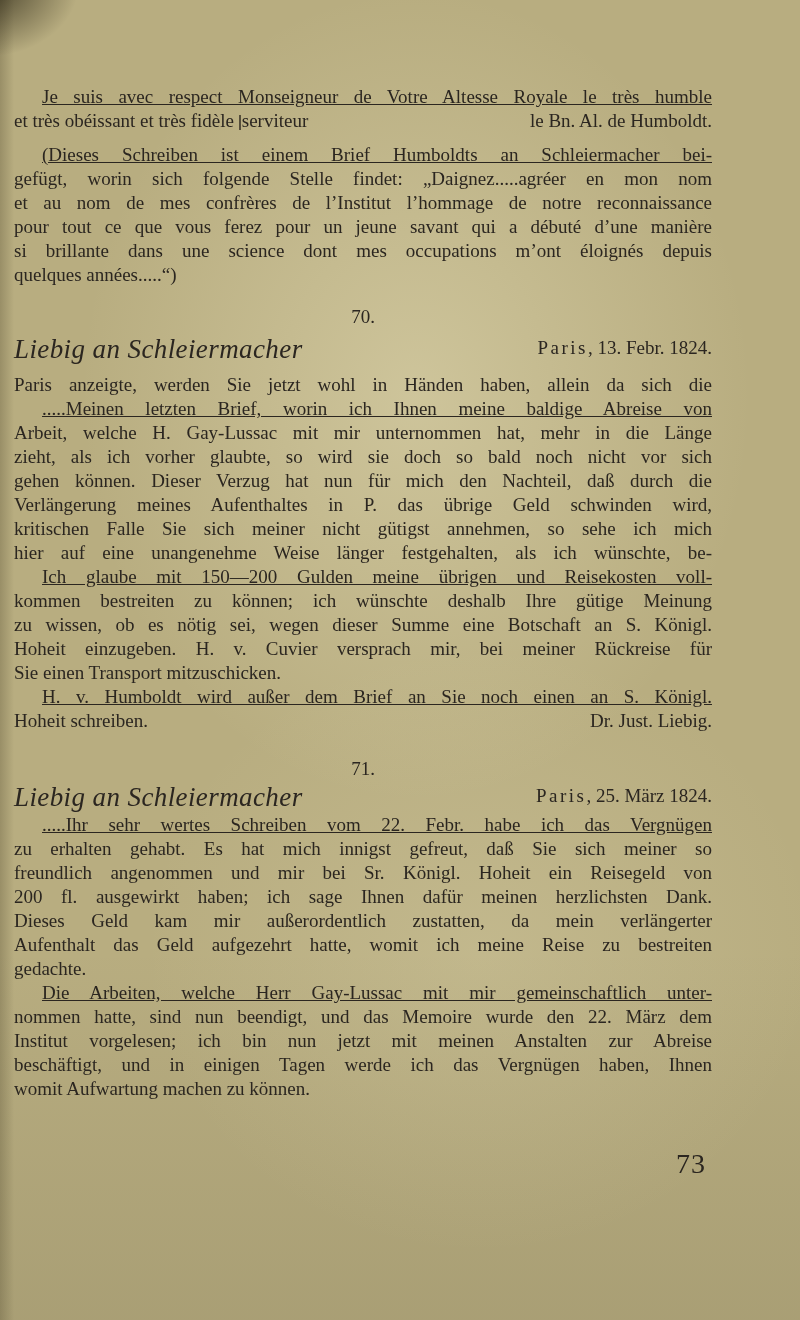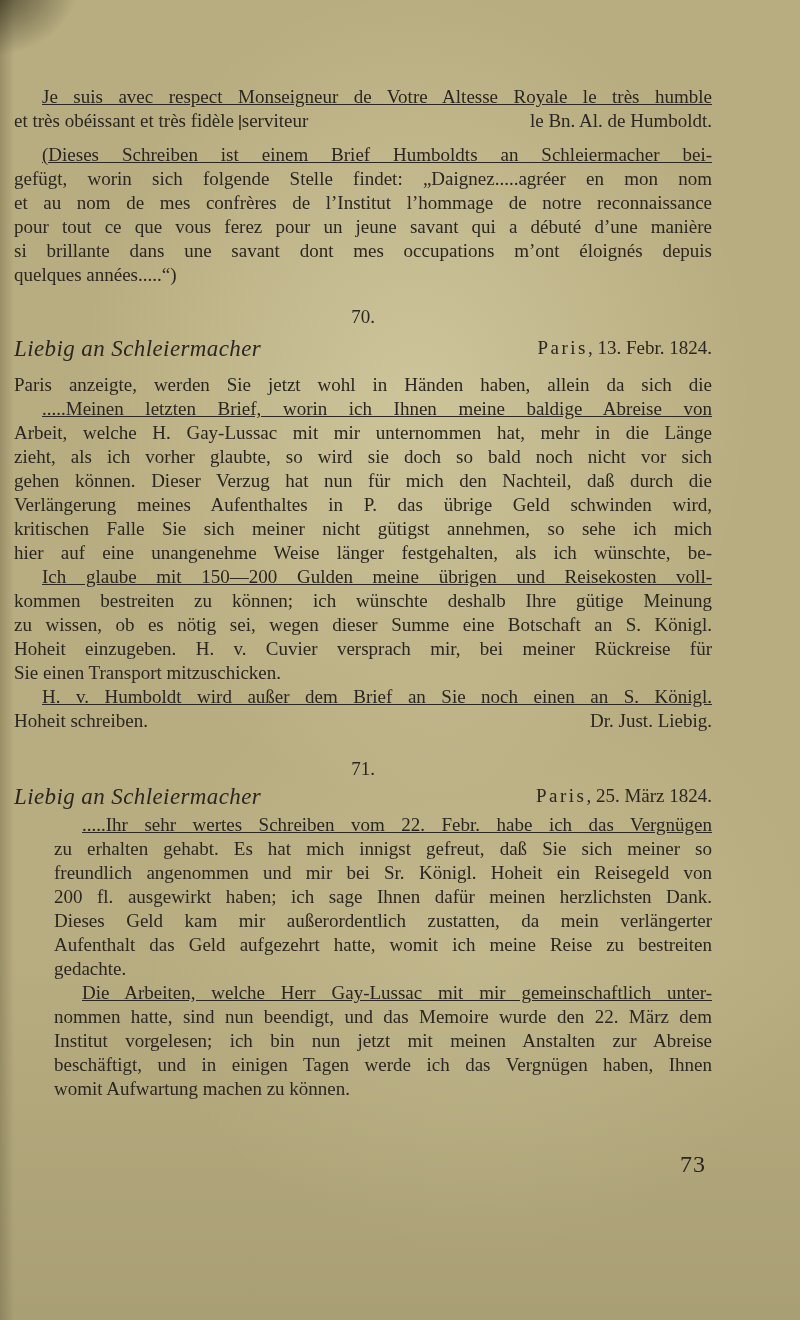--- a/index.html
+++ b/index.html
@@ -28,36 +28,36 @@
   .pline { text-align: justify; text-align-last: justify; white-space: normal; }
   .pline.first { text-indent: 28px; text-decoration: underline; }
   .pline.endline { text-align-last: left; }
   .flexline { display: flex; justify-content: space-between; align-items: baseline; }
   .intro-closing { margin-top: 85px; }
   .intro-note { margin-top: 10px; }
   .letter-header { position: relative; height: 52px; }
   .letter-header.h70 { margin-top: 18px; height: 56px; }
   .letter-header.h71 { margin-top: 24px; }
   .letter-number { position: absolute; top: 0; left: 0; right: 0; text-align: center; }
-  .letter-sender { position: absolute; left: 0; bottom: 0; font-style: italic; font-size: 23px; letter-spacing: 0.4px; }
+  .letter-sender { position: absolute; left: 0; bottom: 0; font-style: italic; font-size: 27px; letter-spacing: 0.4px; }
   .letter-date { position: absolute; right: 0; bottom: 1px; }
   .letter-date .city { letter-spacing: 2.5px; }
   .letter-body.b70 { margin-top: 12px; }
-  .letter-body.b71 { margin-top: 4px; margin-left: 40px; }
+  .letter-body.b71 { margin-top: 4px; }
   .ink-mark {
     display: inline-block;
     width: 2px; height: 15px;
     background: rgba(50,44,34,0.75);
     vertical-align: -3px;
     margin-right: 1px;
   }
   .page-number {
     position: absolute;
     top: 1152px; right: 94px;
-    font-size: 24px;
+    font-size: 28px;
     letter-spacing: 1px;
   }
 </style>
 </head>
 <body>
 
 <div class="page">
   <div class="content">
 
     <div class="intro-closing">
@@ -67,21 +67,21 @@
         <span>le Bn. Al. de Humboldt.</span>
       </div>
     </div>
 
     <div class="intro-note">
         <div>
           <div class="pline first">(Dieses Schreiben ist einem Brief Humboldts an Schleiermacher bei-</div>
           <div class="pline">gefügt, worin sich folgende Stelle findet: „Daignez.....agréer en mon nom</div>
           <div class="pline">et au nom de mes confrères de l’Institut l’hommage de notre reconnaissance</div>
           <div class="pline">pour tout ce que vous ferez pour un jeune savant qui a débuté d’une manière</div>
-          <div class="pline">si brillante dans une savant dont mes occupations m’ont éloignés depuis</div>
+          <div class="pline">si brillante dans une science dont mes occupations m’ont éloignés depuis</div>
           <div class="pline endline">quelques années.....“)</div>
         </div>
       </div>
 
     <div>
       <div class="letter-header h70">
         <div class="letter-number">70.</div>
         <div class="letter-sender">Liebig an Schleiermacher</div>
         <div class="letter-date"><span class="city">Paris</span><span>, 13. Febr. 1824.</span></div>
       </div>

